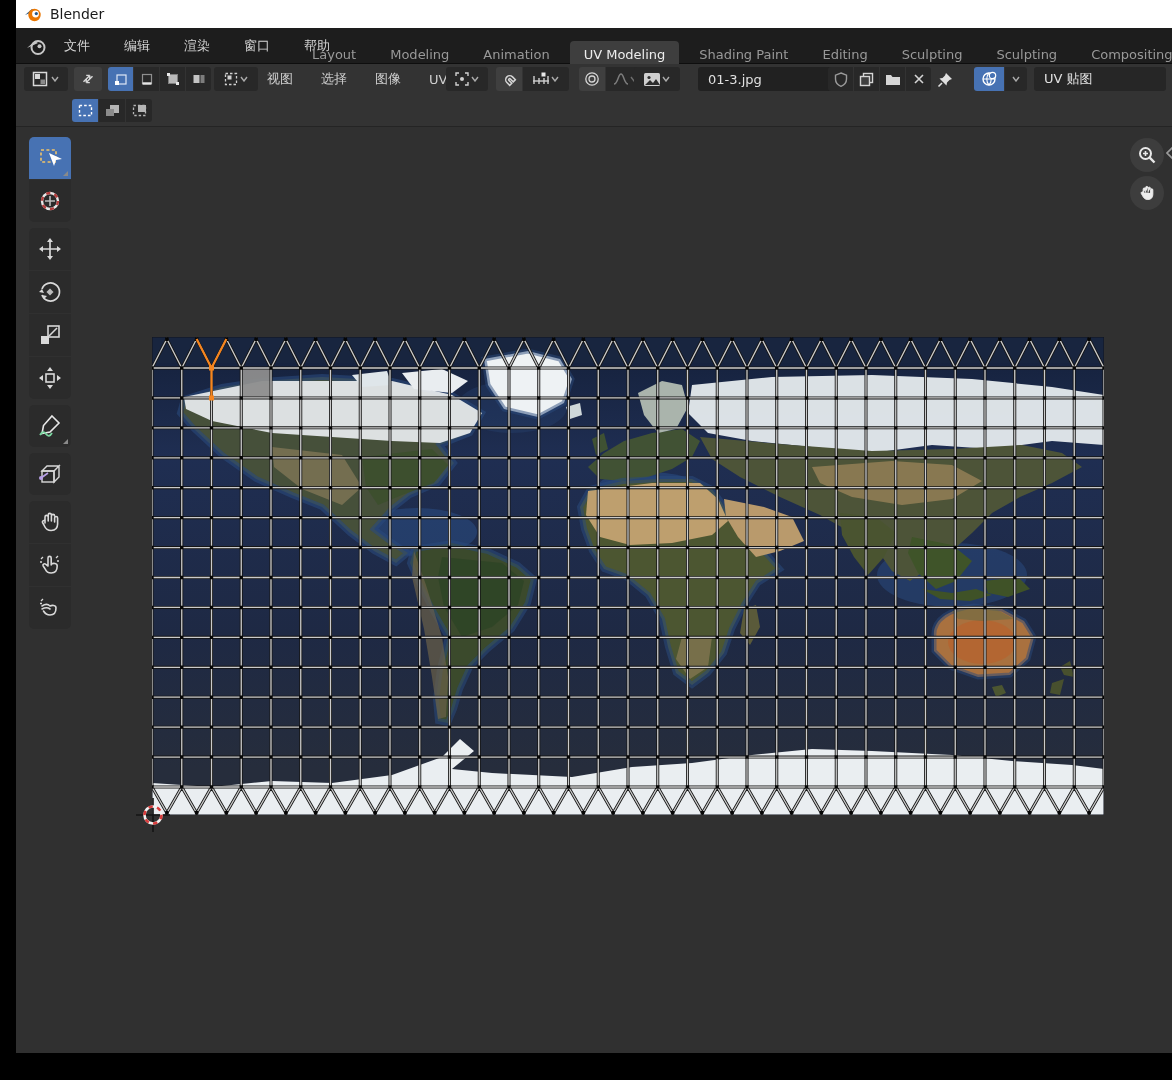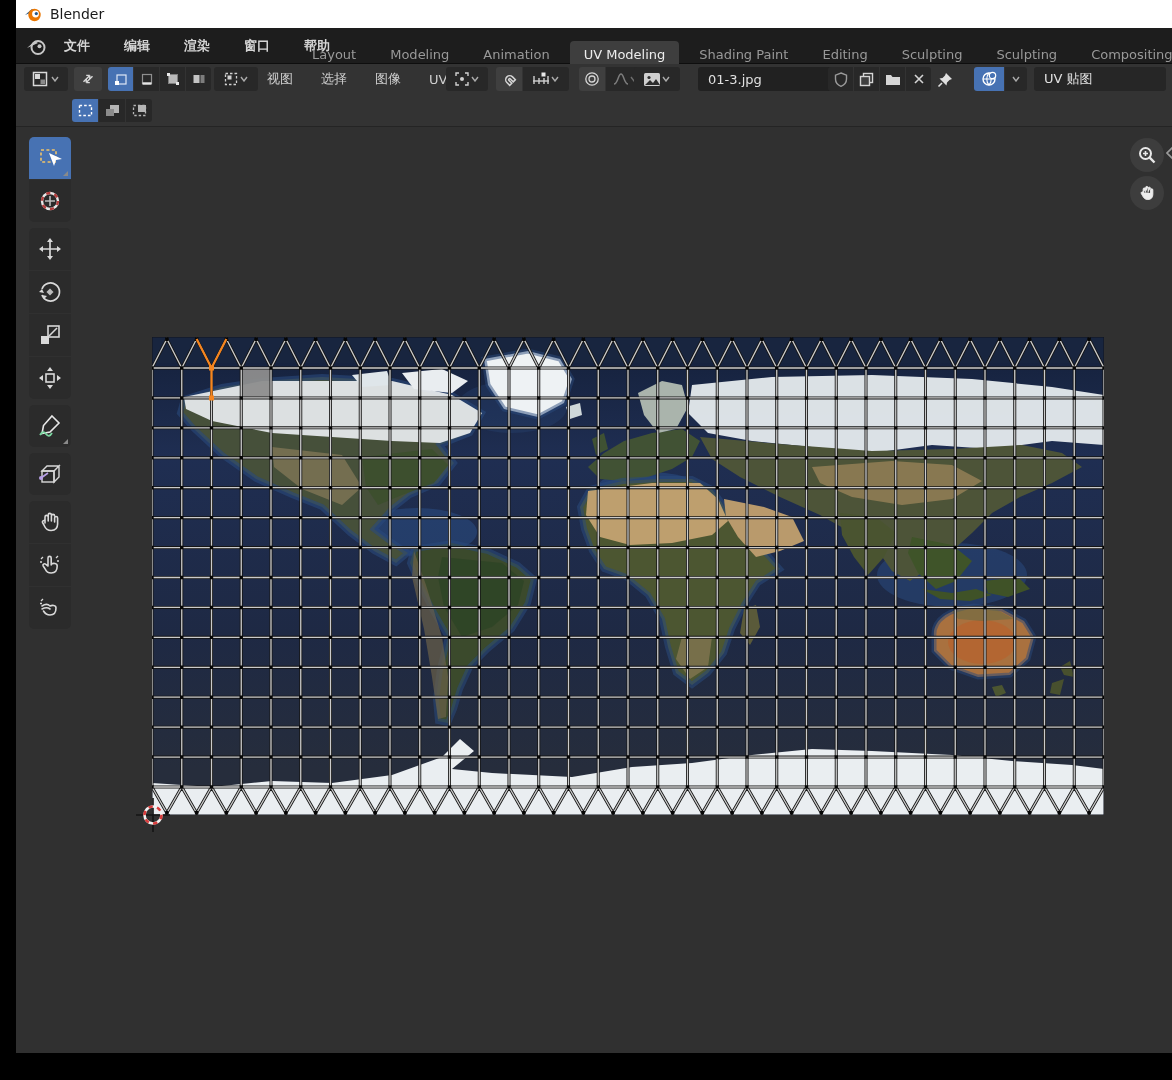--- a/index.html
+++ b/index.html
@@ -10,21 +10,21 @@
 
   
   #titlebar{left:0;top:0;width:1172px;height:28px;background:#ffffff;
             display:flex;align-items:center;gap:8px;padding-left:8px;box-sizing:border-box;}
   #titlebar .wtitle{font-size:14px;color:#1a1a1a;}
 
   
   #topbar{left:0;top:28px;width:1172px;height:36px;background:#1d1d1d;
           border-bottom:1px solid #0e0e0e;box-sizing:border-box;}
   .menu-item{font-size:13px;color:#d4d4d4;padding:4px 6px;border-radius:3px;}
-  #top-menus{left:42px;top:0;height:36px;display:flex;align-items:center;gap:22px;font-weight:bold;}
+  #top-menus{left:42px;top:0;height:36px;display:flex;align-items:center;gap:22px;}
   #ws-tabs{left:282px;top:8px;height:36px;display:flex;align-items:center;gap:6px;width:890px;overflow:hidden;}
   .ws-tab{font-size:13px;color:#999;padding:6px 14px;border-radius:4px;white-space:nowrap;}
   .ws-tab.active{background:#3e3e3e;color:#ededed;}
 
   
   #uvheader{left:0;top:64px;width:1157px;height:31px;background:#333333;}
   #toolsettings{left:0;top:95px;width:1157px;height:32px;background:#333333;
                 border-bottom:1px solid #242424;box-sizing:border-box;}
   .btn{height:24px;background:#282828;border-radius:3px;display:flex;align-items:center;
        justify-content:center;box-sizing:border-box;}

